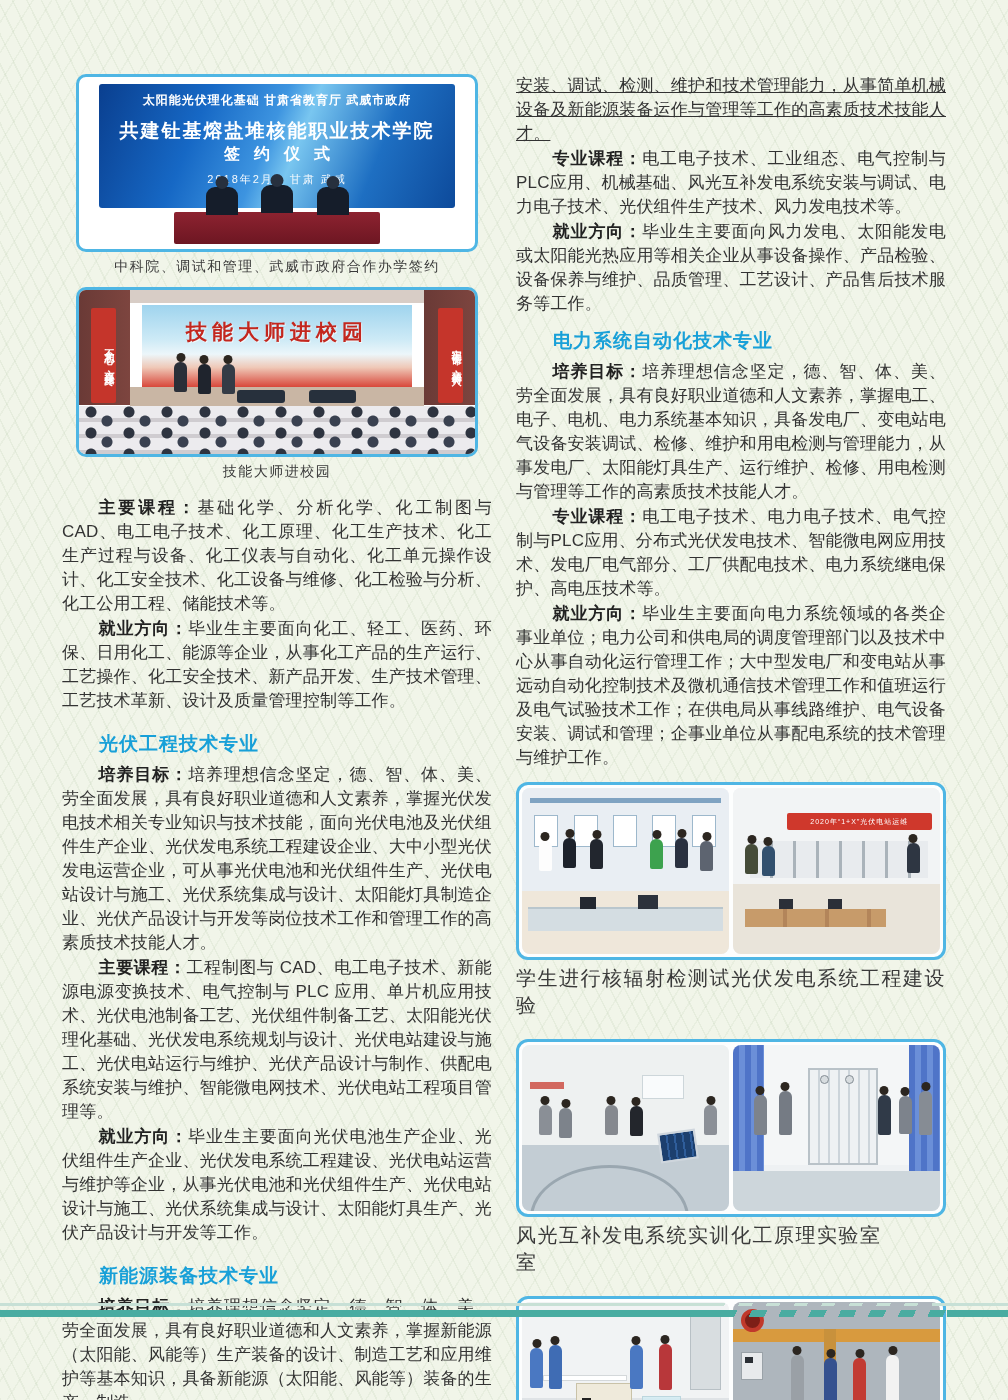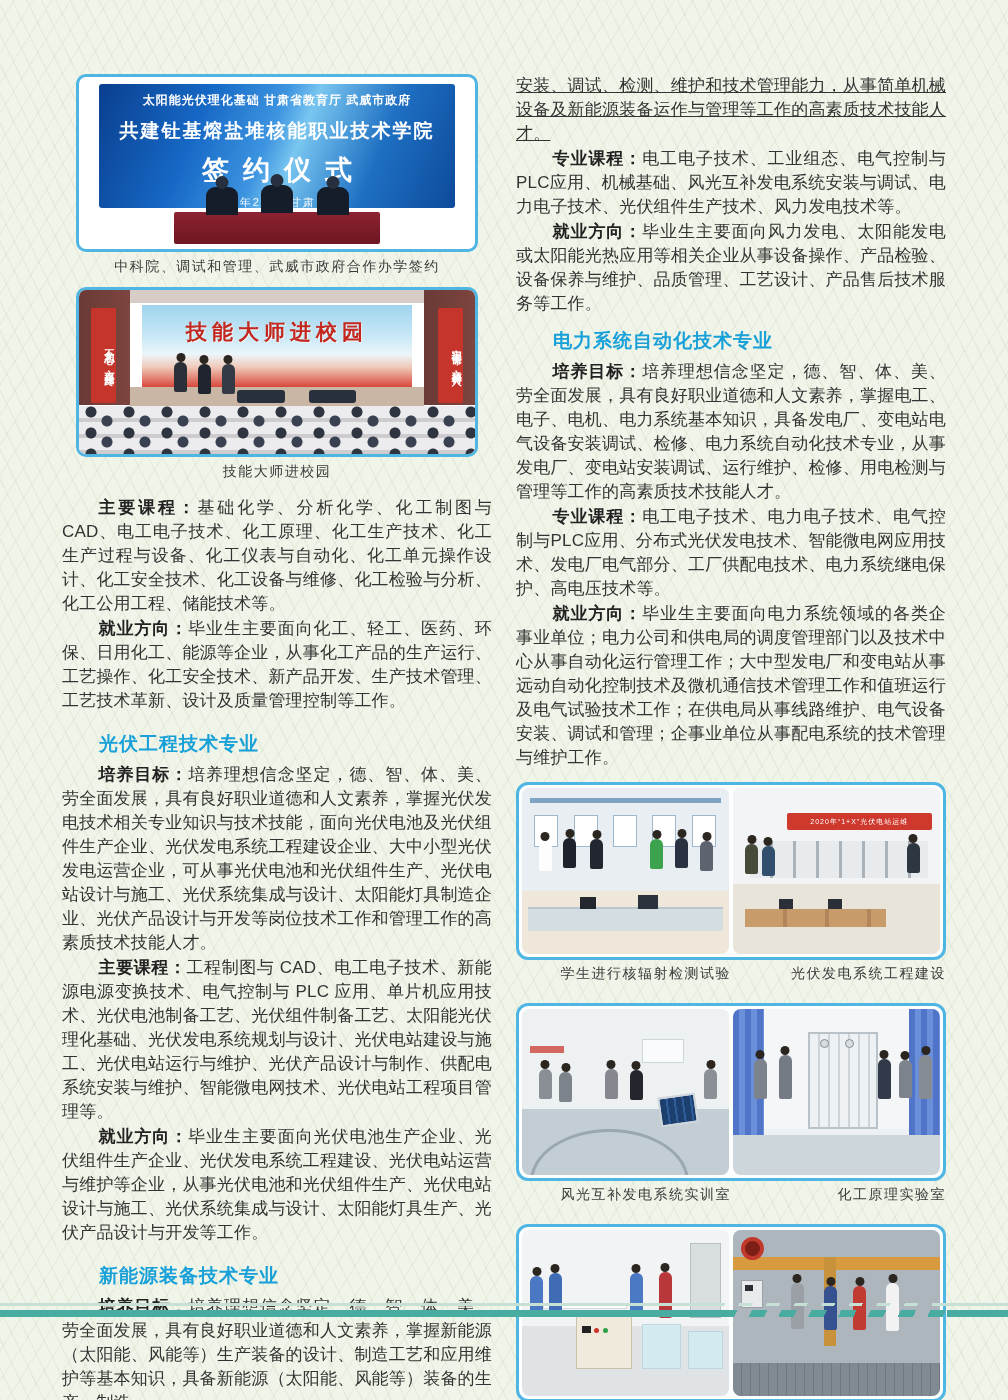--- a/index.html
+++ b/index.html
@@ -40,21 +40,21 @@
   .photo{position:relative;overflow:hidden;border-radius:10px;}
   .photo-card .photo{border:3px solid #4fb6e4;background:#fff;}
   .abs{position:absolute;}
 
   
   .p1{height:172px;background:linear-gradient(180deg,#46151b,#5a1b22 58%,#491219);}
   .p1-screen{left:5%;right:5%;top:4%;height:72%;border-radius:3px;color:#fff;text-align:center;
     background:linear-gradient(112deg,#0a3f8f 0%,#1668c5 28%,#3d94e0 47%,#79c6f0 55%,#1e6fc2 76%,#0d4a9b 100%);}
   .p1-orgs{margin-top:8px;font-size:12px;font-weight:bold;letter-spacing:1px;}
   .p1-title{margin-top:9px;font-size:19px;font-weight:bold;letter-spacing:2px;}
-  .p1-sub{margin-top:8px;font-size:27px;font-weight:bold;letter-spacing:14px;text-indent:14px;}
+  .p1-sub{font-size:16px;font-weight:bold;letter-spacing:14px;text-indent:14px;}
   .p1-date{margin-top:7px;font-size:11px;letter-spacing:2px;opacity:.95;}
   .p1-table{left:24%;right:24%;bottom:5px;height:32px;border-radius:2px;
     background:linear-gradient(180deg,#8d2330,#6d1622);}
   .person{position:absolute;width:32px;height:28px;background:#151d2a;border-radius:9px 9px 0 0;}
   .person::before{content:'';position:absolute;top:-11px;left:50%;transform:translateX(-50%);
     width:13px;height:13px;border-radius:50%;background:#27303e;}
 
   
   .p2{height:164px;background:#b3a49c;}
   .p2-ceil{top:0;left:0;right:0;height:13px;background:#d8cdc6;}
@@ -75,21 +75,21 @@
       radial-gradient(circle at 28px 15px,#3a4150 5px,transparent 6px),
       repeating-linear-gradient(180deg,#ecebee 0 12px,#cfccd0 12px 16px);
     background-size:38px 21px,38px 21px,auto;}
 
   
   .gallery{margin-top:12px;}
   .gframe{display:flex;gap:4px;border:3px solid #4fb6e4;border-radius:12px;
     background:#fdfefe;padding:3px;height:166px;}
   .gphoto{flex:1;position:relative;overflow:hidden;border-radius:8px;background:#eef1f3;}
   .gcaps{display:flex;}
-  .gcaps span{flex:1;text-align:right;font-size:14px;color:#3a3a3a;
+  .gcaps span{flex:1;text-align:left;font-size:20px;color:#3a3a3a;
     letter-spacing:1.5px;padding:5px 0 8px 0;}
 
   .wall{position:absolute;left:0;right:0;top:0;}
   .floor{position:absolute;left:0;right:0;bottom:0;}
   .box{position:absolute;}
   .fig{position:absolute;display:block;width:13px;height:30px;border-radius:6px 6px 2px 2px;background:#3a3f48;}
   .fig::before{content:'';position:absolute;top:-9px;left:50%;transform:translateX(-50%);
     width:9px;height:9px;border-radius:50%;background:#2c2620;}
 
   .a2-banner{color:#fff;font-size:7px;line-height:17px;text-align:center;letter-spacing:1px;
@@ -176,21 +176,21 @@
     </p>
     <p class="body-text">
       <b>专业课程：</b><span>电工电子技术、工业组态、电气控制与PLC应用、机械基础、风光互补发电系统安装与调试、电力电子技术、光伏组件生产技术、风力发电技术等。</span>
     </p>
     <p class="body-text">
       <b>就业方向：</b><span>毕业生主要面向风力发电、太阳能发电或太阳能光热应用等相关企业从事设备操作、产品检验、设备保养与维护、品质管理、工艺设计、产品售后技术服务等工作。</span>
     </p>
 
     <h3 class="sec" style="margin-top:14px;">电力系统自动化技术专业</h3>
     <p class="body-text">
-      <b>培养目标：</b><span>培养理想信念坚定，德、智、体、美、劳全面发展，具有良好职业道德和人文素养，掌握电工、电子、电机、电力系统基本知识，具备发电厂、变电站电气设备安装调试、检修、电力系统自动化技术专业，从事发电厂、变电站安装调试、运行维护、检修、用电检测与管理等工作的高素质技术技能人才。</span>
+      <b>培养目标：</b><span>培养理想信念坚定，德、智、体、美、劳全面发展，具有良好职业道德和人文素养，掌握电工、电子、电机、电力系统基本知识，具备发电厂、变电站电气设备安装调试、检修、维护和用电检测与管理能力，从事发电厂、太阳能灯具生产、运行维护、检修、用电检测与管理等工作的高素质技术技能人才。</span>
     </p>
     <p class="body-text">
       <b>专业课程：</b><span>电工电子技术、电力电子技术、电气控制与PLC应用、分布式光伏发电技术、智能微电网应用技术、发电厂电气部分、工厂供配电技术、电力系统继电保护、高电压技术等。</span>
     </p>
     <p class="body-text">
       <b>就业方向：</b><span>毕业生主要面向电力系统领域的各类企事业单位；电力公司和供电局的调度管理部门以及技术中心从事自动化运行管理工作；大中型发电厂和变电站从事远动自动化控制技术及微机通信技术管理工作和值班运行及电气试验技术工作；在供电局从事线路维护、电气设备安装、调试和管理；企事业单位从事配电系统的技术管理与维护工作。</span>
     </p>
 
     <div class="gallery">
       <div class="gframe">

